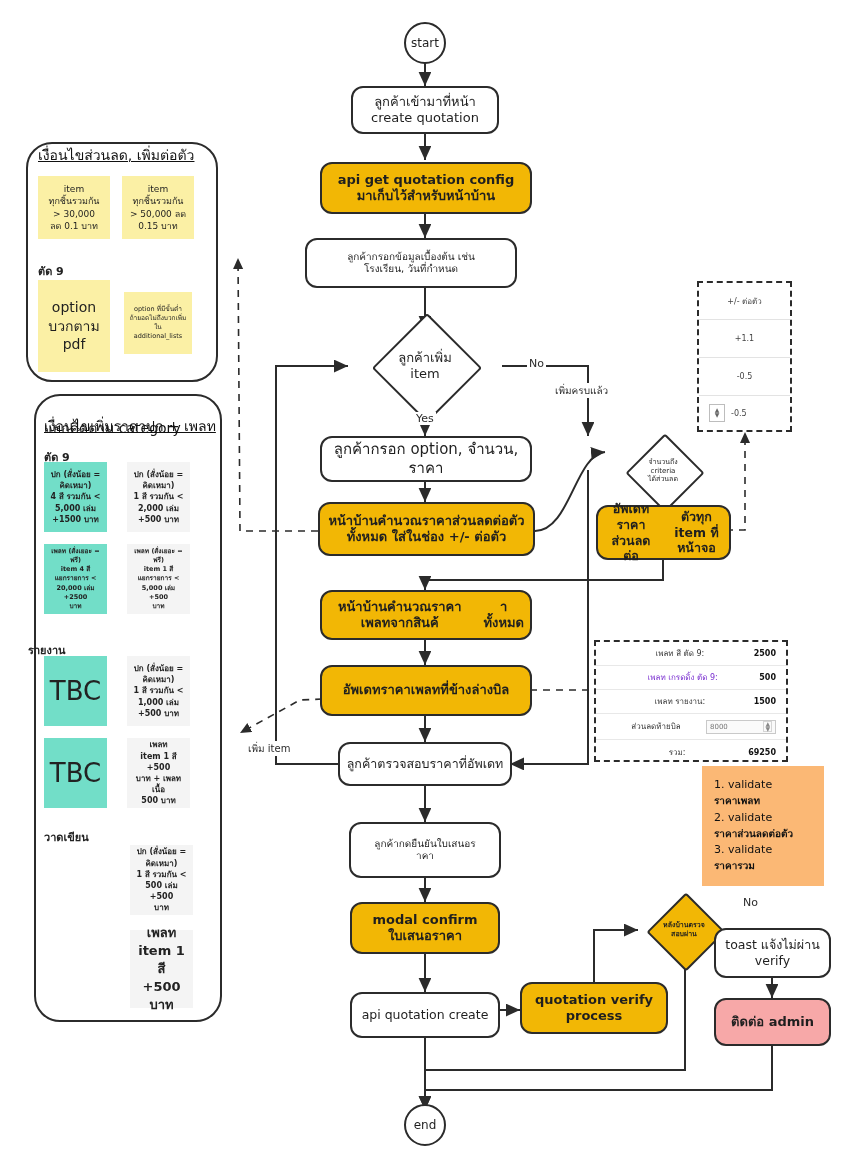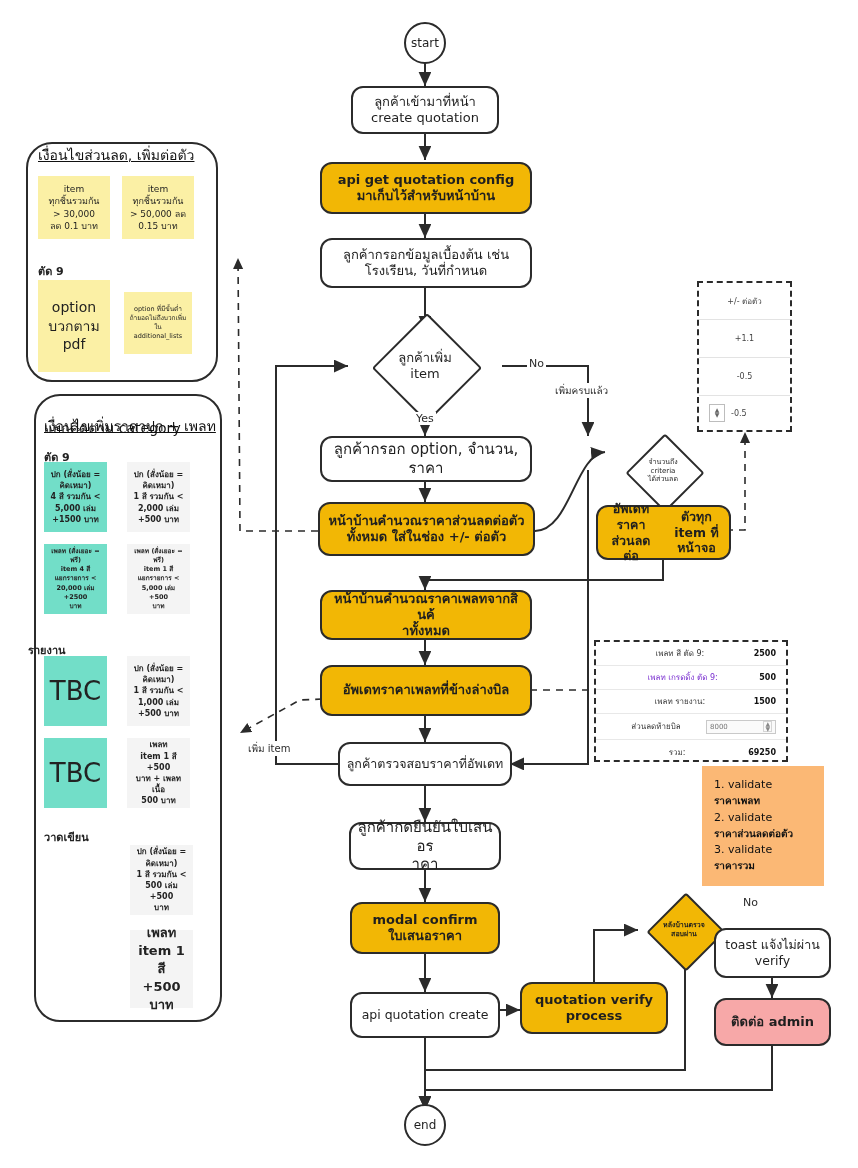--- a/index.html
+++ b/index.html
@@ -227,21 +227,21 @@
   <div class="node" style="left:351px;top:86px;width:148px;height:48px;font-size:13px;white-space:pre-line;">
     <span>ลูกค้าเข้ามาที่หน้า
 create quotation</span>
   </div>
 
   <div class="node gold" style="left:320px;top:162px;width:212px;height:52px;font-size:13px;flex-direction:column;">
     <span>api get quotation config</span>
     <span>มาเก็บไว้สำหรับหน้าบ้าน</span>
   </div>
 
-  <div class="node" style="left:320px;top:238px;width:212px;height:50px;font-size:13px;white-space:pre-line;">
+  <div class="node" style="left:305px;top:238px;width:212px;height:50px;font-size:10px;white-space:pre-line;">
     <span>ลูกค้ากรอกข้อมูลเบื้องต้น เช่น
 โรงเรียน, วันที่กำหนด</span>
   </div>
 
   <div class="diamond" style="left:373px;top:330px;width:104px;height:72px;">
     <div class="dshape" style="width:74px;height:74px;left:15px;top:-1px;"></div>
     <div class="dtext" style="font-size:13px;white-space:pre-line;">ลูกค้าเพิ่ม
 item</div>
   </div>
 
@@ -259,34 +259,34 @@
     <div class="dtext" style="font-size:7px;white-space:pre-line;">จำนวนถึง
 criteria
 ได้ส่วนลด</div>
   </div>
 
   <div class="node gold" style="left:596px;top:505px;width:135px;height:55px;font-size:12.5px;flex-direction:row;">
     <span>อัพเดทราคาส่วนลดต่อ</span>
     <span>ตัวทุก item ที่หน้าจอ</span>
   </div>
 
-  <div class="node gold" style="left:320px;top:590px;width:212px;height:50px;font-size:13px;flex-direction:column;">
+  <div class="node gold" style="left:320px;top:590px;width:212px;height:50px;font-size:13px;">
     <span>หน้าบ้านคำนวณราคาเพลทจากสินค้</span>
     <span>าทั้งหมด</span>
   </div>
 
   <div class="node gold" style="left:320px;top:665px;width:212px;height:51px;font-size:13px;justify-content:center;">
     <span>อัพเดทราคาเพลทที่ข้างล่างบิล</span>
   </div>
 
   <div class="node" style="left:338px;top:742px;width:174px;height:44px;font-size:12.5px;">
     <span>ลูกค้าตรวจสอบราคาที่อัพเดท</span>
   </div>
 
-  <div class="node" style="left:349px;top:822px;width:152px;height:48px;font-size:15px;white-space:pre-line;justify-content:center;">
+  <div class="node" style="left:349px;top:822px;width:152px;height:56px;font-size:10px;white-space:pre-line;justify-content:center;">
     <span>ลูกค้ากดยืนยันใบเสนอร
 าคา</span>
   </div>
 
   <div class="node gold" style="left:350px;top:902px;width:150px;height:52px;font-size:13px;flex-direction:column;">
     <span>modal confirm</span>
     <span>ใบเสนอราคา</span>
   </div>
 
   <div class="node" style="left:350px;top:992px;width:150px;height:46px;font-size:12.5px;">

